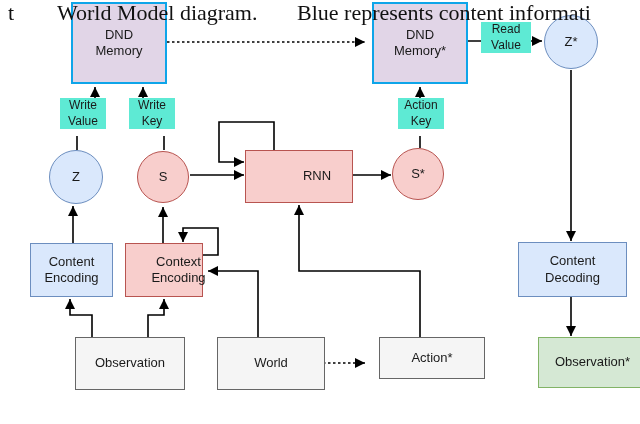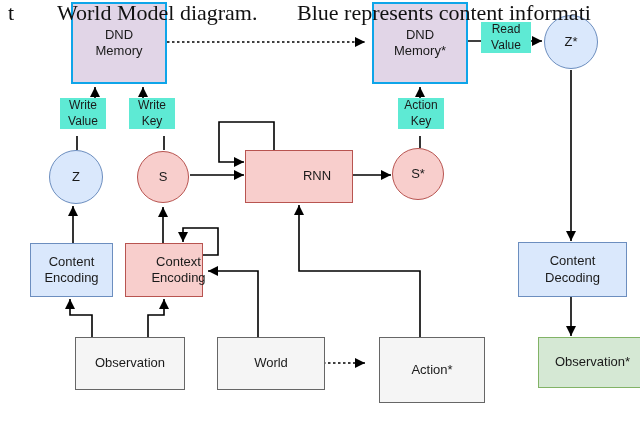--- a/index.html
+++ b/index.html
@@ -122,21 +122,21 @@
   <div class="node red" style="left:125px; top:243px; width:78px; height:54px;padding-left:29px;">Context
 Encoding</div>
 
   <div class="node blue" style="left:518px; top:242px; width:109px; height:55px;">Content
 Decoding</div>
 
   <div class="node grey" style="left:63px; top:337px; width:110px; height:53px;">Observation</div>
 
   <div class="node grey" style="left:205px; top:337px; width:108px; height:53px;">World</div>
 
-  <div class="node grey" style="left:367px; top:337px; width:106px; height:66px;">Action*</div>
+  <div class="node grey" style="left:367px; top:337px; width:106px; height:42px;">Action*</div>
 
   <div class="node green" style="left:518px; top:337px; width:109px; height:51px;">Observation*</div>
 
   <div class="edge-label" style="left:60px; top:98px; width:46px;">Write
 Value</div>
 
   <div class="edge-label" style="left:129px; top:98px; width:46px;">Write
 Key</div>
 
   <div class="edge-label" style="left:398px; top:98px; width:46px;">Action

